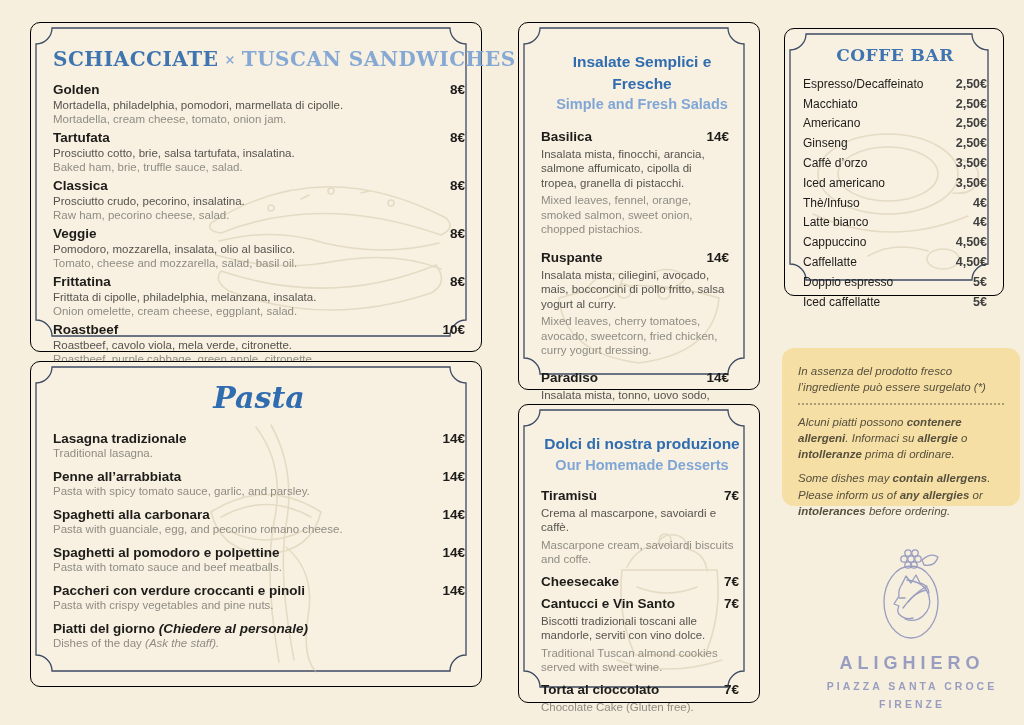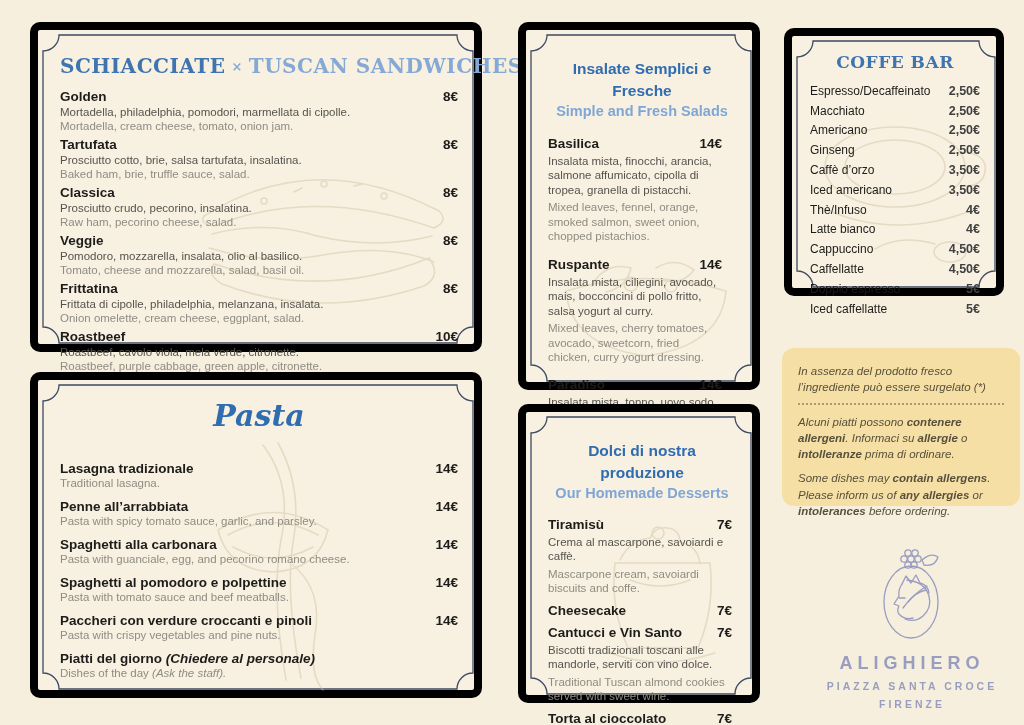--- a/index.html
+++ b/index.html
@@ -6,21 +6,21 @@
   * { margin:0; padding:0; box-sizing:border-box; }
   html,body { width:1024px; height:725px; overflow:hidden; }
   body {
     background:#f6efde;
     font-family:"Liberation Sans", sans-serif;
     position:relative;
     color:#1d1c1a;
   }
   .panel {
     position:absolute;
-    border:8px solid #000000;
+    border:1px solid #000000;
     border-radius:10px;
     background:#f8f1e1;
   }
   .inner-frame { position:absolute; inset:0; pointer-events:none; }
   .sketch { position:absolute; pointer-events:none; opacity:.45; }
   .sketch path, .sketch circle, .sketch ellipse, .sketch line {
     fill:none; stroke:#cfc0a0; stroke-width:1.6; stroke-linecap:round;
   }
   .panel-content { position:absolute; left:22px; right:16px; top:10px; bottom:10px; }
 
@@ -49,21 +49,21 @@
   .item-name { font-weight:bold; font-size:13.5px; color:#1d1c1a; }
   .item-name .note { font-style:italic; }
   .item-price { font-weight:bold; font-size:13.5px; color:#1d1c1a; white-space:nowrap; }
   .desc-it { font-size:11.5px; color:#55534e; line-height:1.22; margin-top:1px; }
   .desc-en { font-size:11.5px; color:#8f8c83; line-height:1.22; }
   .desc-en .note, .desc-it .note { font-style:italic; }
 
   #sandwich-items { margin-top:11px; position:relative; }
   #sandwich-items .menu-item { margin-bottom:4px; }
 
-  #pasta-items { margin-top:28px; position:relative; }
+  #pasta-items { margin-top:16px; position:relative; }
   #pasta-items .menu-item { margin-bottom:9px; }
 
   #salad-items { margin-top:14px; position:relative; padding-right:14px; }
   #salad-items .menu-item { margin-bottom:13px; }
   #salad-items .desc-it, #salad-items .desc-en { line-height:1.26; margin-top:3px; }
 
   #dessert-items { margin-top:13px; position:relative; padding-right:4px; }
   #dessert-items .menu-item { margin-bottom:7px; }
   #dessert-items .desc-it, #dessert-items .desc-en { line-height:1.26; margin-top:3px; }
 
@@ -166,21 +166,21 @@
             <span class="item-name">Roastbeef</span>
             <span class="item-price">10€</span>
           </div>
           <div class="desc-it">Roastbeef, cavolo viola, mela verde, citronette.</div>
           <div class="desc-en">Roastbeef, purple cabbage, green apple, citronette.</div>
         </div>
       </div>
   </div>
 </div>
 
-<div class="panel" style="left:30px; top:372px; width:452px; height:326px;">
+<div class="panel" style="left:30px; top:361px; width:452px; height:326px;">
   <svg class="inner-frame" width="440" height="314" viewBox="0 0 440 314">
       <path d="M 21 5 H 419 A 16 16 0 0 0 435 21 V 293 A 16 16 0 0 0 419 309 H 21 A 16 16 0 0 0 5 293 V 21 A 16 16 0 0 0 21 5 Z" fill="none" stroke="#3c4a63" stroke-width="1.3"></path>
     </svg>
   <svg class="sketch" style="left:105px; top:55px;" width="260" height="260" viewBox="0 0 260 260">
     <path d="M120,10 q30,40 18,95 q-10,55 5,140"></path>
     <path d="M135,8 q25,45 15,100 q-8,50 8,135"></path>
     <path d="M75,95 q55,-35 110,0 q-10,40 -55,42 q-45,-2 -55,-42 Z"></path>
     <path d="M85,100 q45,-25 90,0"></path>
     <path d="M90,112 q40,22 80,0"></path>
     <path d="M150,130 q30,25 22,70 q-6,40 8,55"></path>

